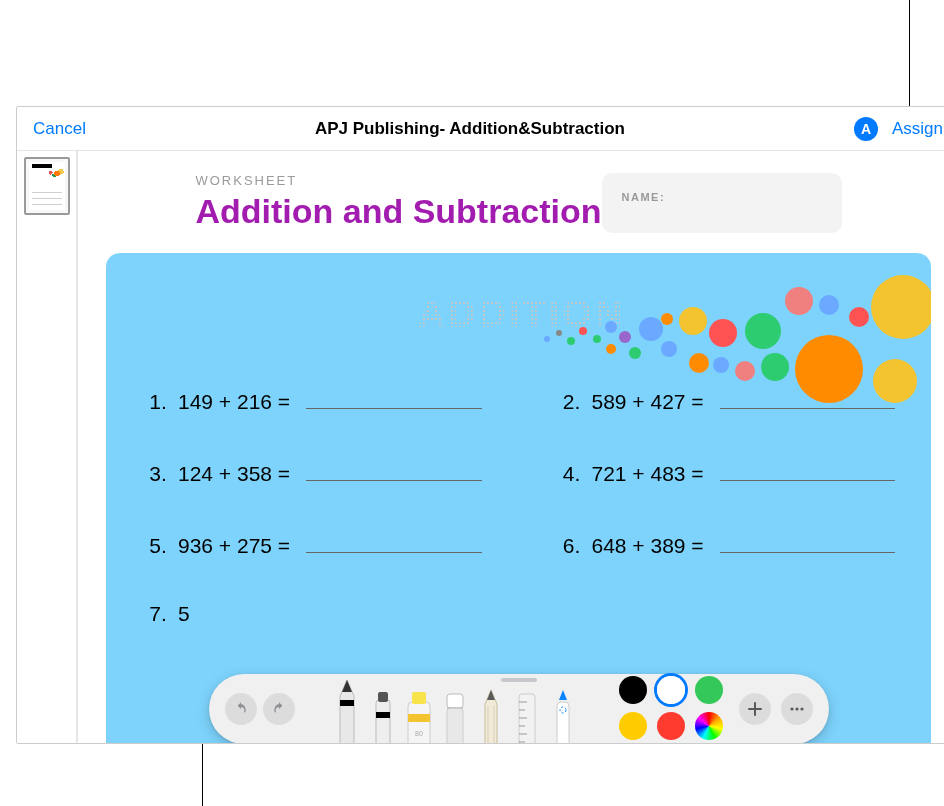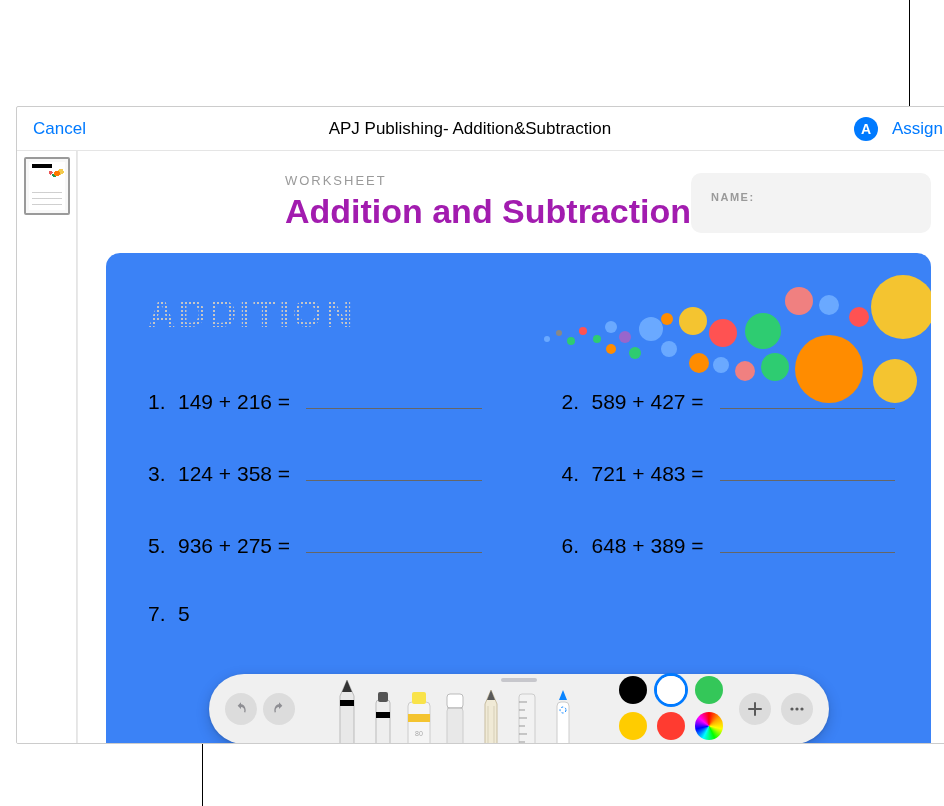--- a/index.html
+++ b/index.html
@@ -39,21 +39,21 @@
   
   .navbar {
     height: 44px;
     display: flex;
     align-items: center;
     justify-content: space-between;
     padding: 0 16px;
     border-bottom: 1px solid #e5e5e5;
   }
   .nav-left { color: #007aff; font-size: 17px; cursor: pointer; }
-  .nav-title { font-size: 17px; font-weight: 400; color: #000; }
+  .nav-title { font-size: 17px; font-weight: 700; color: #000; }
   .nav-right { display: flex; align-items: center; gap: 14px; }
   .markup-badge {
     width: 24px; height: 24px; border-radius: 50%;
     background: #007aff; color: #fff;
     display: flex; align-items: center; justify-content: center;
     font-size: 14px; font-weight: 600;
   }
   .assign-btn { color: #007aff; font-size: 17px; font-weight: 400; cursor: pointer; }
 
   
@@ -104,21 +104,21 @@
   .page-col {
     flex: 1;
     background: #fff;
     padding: 22px 28px 0 28px;
     position: relative;
     border-left: 1px solid #e9e9e9;
   }
 
   .ws-header-row {
     display: flex;
-    justify-content: flex-end;
+    justify-content: center;
     align-items: flex-start;
     margin-bottom: 20px;
   }
   .ws-header-left { }
   .ws-label {
     font-size: 13px;
     letter-spacing: 2px;
     color: #9a9a9a;
     font-weight: 500;
     margin-bottom: 4px;
@@ -136,25 +136,26 @@
     min-height: 60px;
   }
   .name-label {
     font-size: 11px;
     letter-spacing: 1.5px;
     color: #9a9a9a;
     font-weight: 700;
   }
 
   .ws-body {
-    background: #3b82f6;
+    background: #7dd3fc;
     border-radius: 14px;
     padding: 40px 36px 40px 42px;
     position: relative;
     min-height: 520px;
+    text-align: center;
   }
 
   .section-title {
     font-size: 38px;
     font-weight: 800;
     letter-spacing: 3px;
     color: #d8d8d8;
     -webkit-text-stroke: 0px transparent;
     background-image: radial-gradient(#c6c6c6 1px, transparent 1px);
     background-size: 4px 4px;

